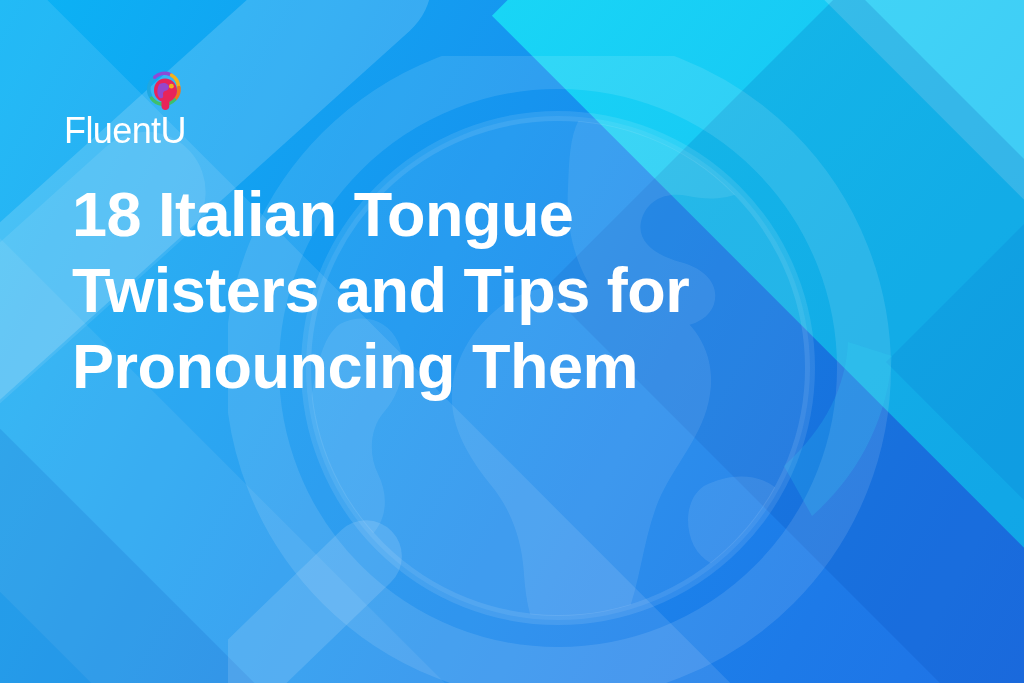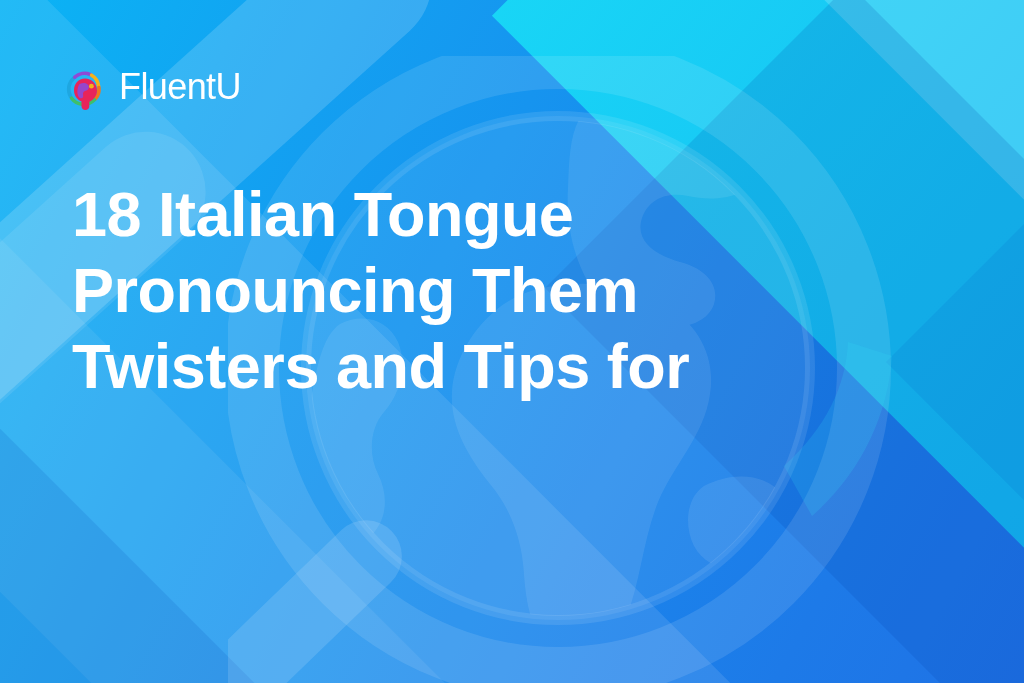--- a/index.html
+++ b/index.html
@@ -107,22 +107,22 @@
     height: 700px;
     pointer-events: none;
   }
 
   
   #logo {
     position: absolute;
     left: 64px;
     top: 69px;
     display: flex;
-    align-items: flex-start;
-    gap: 13px;
+    align-items: flex-end;
+    flex-direction: column;
   }
   #logo-mark { width: 42px; height: 44px; display: block; }
   #logo-word {
     color: #ffffff;
     font-family: "Liberation Sans", sans-serif;
     font-size: 36px;
     font-weight: 400;
     letter-spacing: -0.6px;
     line-height: 1;
     white-space: nowrap;
@@ -224,17 +224,17 @@
                C18.2 29.8 15.8 29.6 14.8 28 C13.4 25.8 13 22.8 13.6 20
                C14.1 17.6 14.6 15.6 16.2 14.8 Z" fill="#8e4ad6" opacity="0.92"></path>
 
       <circle cx="27.4" cy="17.2" r="2.4" fill="#f3b21b"></circle>
     </svg>
     <span id="logo-word">FluentU</span>
   </div>
 
   <h1 id="headline">
     <span class="ln">18 Italian Tongue</span>
+    <span class="ln">Twisters and Tips for</span>
     <span class="ln">Pronouncing Them</span>
-    <span class="ln">Twisters and Tips for</span>
   </h1>
 
 </div>
 
 </body></html>

